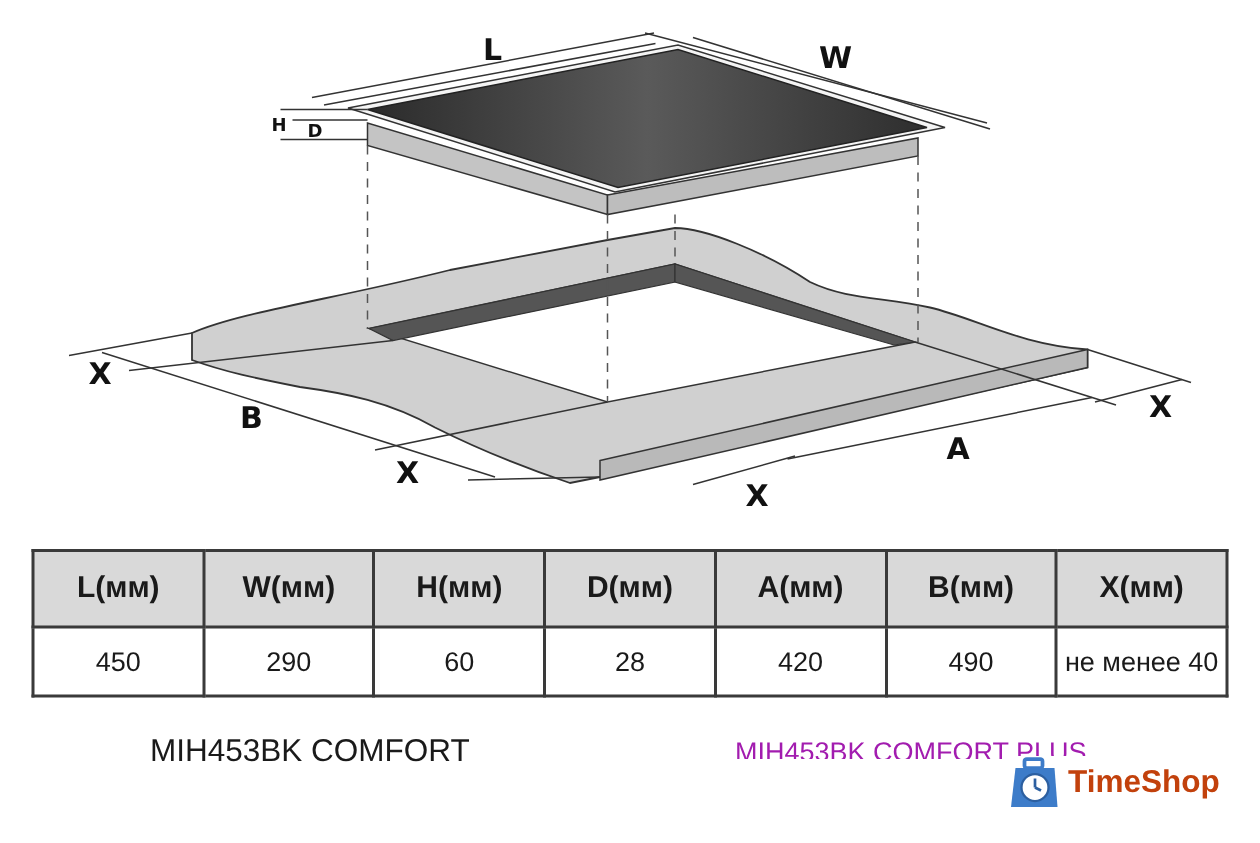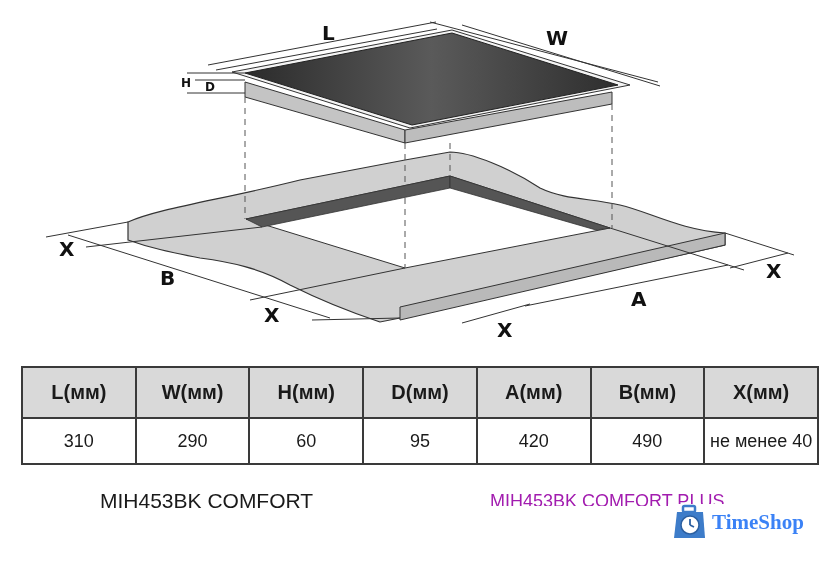--- a/index.html
+++ b/index.html
@@ -6,21 +6,21 @@
   body { width:840px; height:562px; position:relative; overflow:hidden; font-family:"DejaVu Sans", sans-serif; }
   .diagram { position:absolute; left:0; top:0; width:840px; height:350px; }
   .dim-label { font-family:"DejaVu Sans", sans-serif; font-weight:bold; fill:#111; }
   table.spec { position:absolute; left:21px; top:366px; width:798px; border-collapse:collapse; table-layout:fixed; }
   table.spec th, table.spec td { border:2px solid #3a3a3a; text-align:center; color:#1a1a1a; }
   table.spec th { background:#d9d9d9; height:47px; font-family:"Liberation Sans", sans-serif; font-size:20px; font-weight:bold; }
   table.spec td { background:#ffffff; height:42px; font-family:"Liberation Sans", sans-serif; font-size:18px; }
   .models-left { position:absolute; left:100px; top:484px; font-family:"Liberation Sans", sans-serif; font-size:21px; color:#1a1a1a; line-height:34px; }
   .models-right { position:absolute; left:490px; top:484px; font-family:"Liberation Sans", sans-serif; font-size:18px; color:#a21caf; line-height:34px; height:22px; overflow:hidden; }
   .logo { position:absolute; left:668px; top:504px; display:flex; align-items:center; background:#fff; padding:0 6px 0 4px; }
-  .logo-text { font-family:Liberation Serif, serif; font-weight:bold; font-size:21px; color:#3b82f6; margin-left:4px; }
+  .logo-text { font-family:Liberation Sans, sans-serif; font-weight:bold; font-size:21px; color:#c2410c; margin-left:4px; }
 </style>
 </head>
 <body>
 
 <svg class="diagram" viewBox="0 0 840 350" width="840" height="350">
   <defs>
     <linearGradient id="hobgrad" x1="0" y1="0" x2="1" y2="0">
       <stop offset="0" stop-color="#2b2b2b"></stop>
       <stop offset="0.5" stop-color="#5a5a5a"></stop>
       <stop offset="1" stop-color="#2e2e2e"></stop>
@@ -90,24 +90,24 @@
       <tr>
     <th>L(мм)</th>
     <th>W(мм)</th>
     <th>H(мм)</th>
     <th>D(мм)</th>
     <th>A(мм)</th>
     <th>B(мм)</th>
     <th>X(мм)</th>
   </tr>
   <tr>
-    <td>310</td>
+    <td>450</td>
     <td>290</td>
     <td>60</td>
-    <td>95</td>
+    <td>28</td>
     <td>420</td>
     <td>490</td>
     <td>не менее 40</td>
   </tr>
 </tbody>
   </table>
 
 <div class="models-left">
   <div>MIH453BK COMFORT</div>
 </div>

